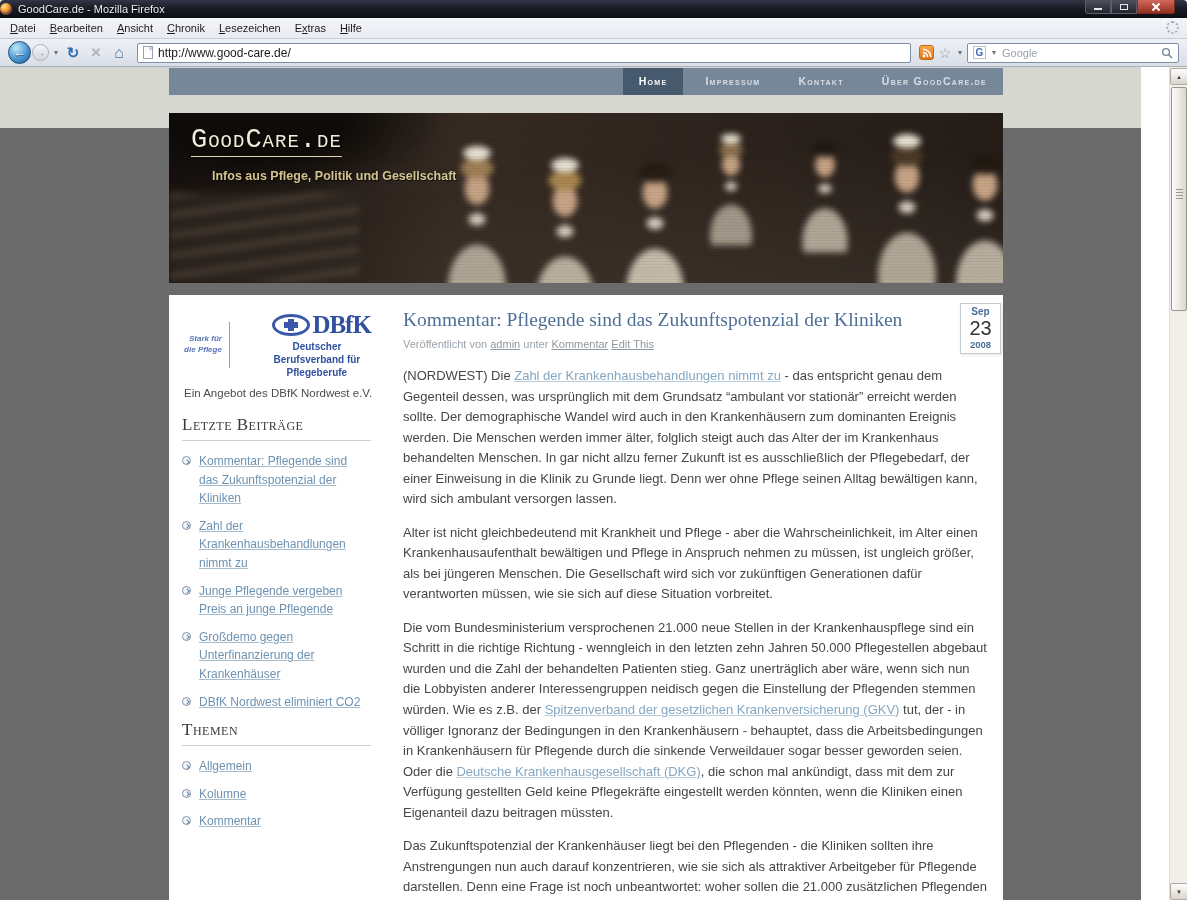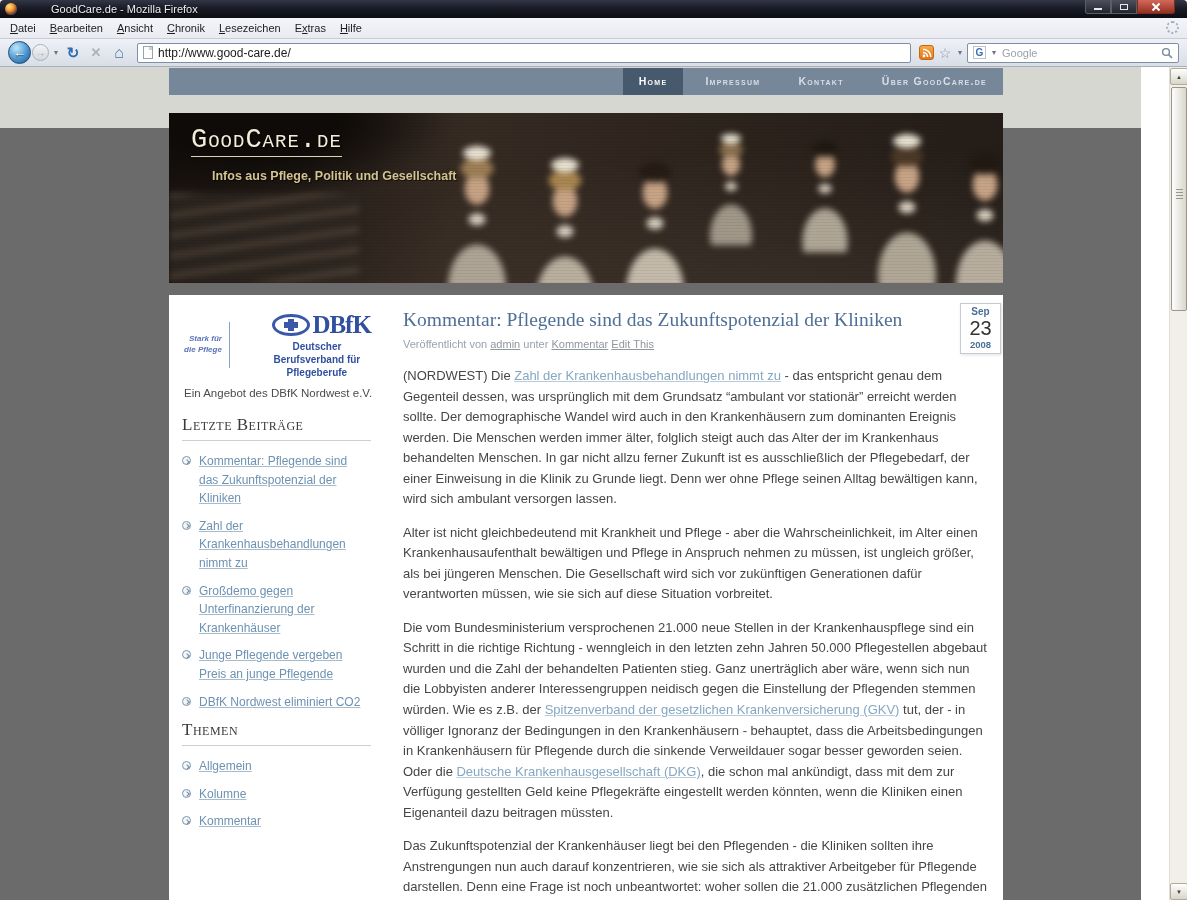--- a/index.html
+++ b/index.html
@@ -1,20 +1,20 @@
 <!DOCTYPE html>
 <html><head>
 <meta charset="utf-8">
 <style>
   * { margin:0; padding:0; box-sizing:border-box; }
   body { font-family:"Liberation Sans", sans-serif; background:#444; }
   .window { position:relative; width:1187px; height:900px; overflow:hidden; background:#fff; margin:0 auto; }
 
   
-  .titlebar { position:relative; height:18px; background:linear-gradient(180deg,#333646 0%,#1a1c26 45%,#0c0d13 100%); display:flex; align-items:center; padding-left:5px; border-radius:4px 4px 0 0;gap:28px; }
+  .titlebar { position:relative; height:18px; background:linear-gradient(180deg,#333646 0%,#1a1c26 45%,#0c0d13 100%); display:flex; align-items:center; border-radius:4px 4px 0 0; }
   .fx-icon { width:12px; height:12px; border-radius:50%; background:radial-gradient(circle at 35% 30%, #ffd27a 10%, #f08c24 45%, #a34b0e 90%); box-shadow:inset -1px -2px 2px rgba(20,40,120,.55); flex:none; }
   .title-text { color:#eceef4; font-size:11px; margin-left:6px; text-shadow:0 1px 1px #000; }
   .win-controls { position:absolute; right:12px; top:0; display:flex; }
   .wc { height:14px; border:1px solid #5a5e6c; border-top:none; background:linear-gradient(#4d505c,#23252d); display:flex; align-items:center; justify-content:center; cursor:pointer; }
   .wc.min { width:26px; border-radius:0 0 0 3px; }
   .wc.max { width:26px; }
   .wc.close { width:38px; background:linear-gradient(#d3685a,#93301f); border-color:#7c2a1c; border-radius:0 0 3px 0; }
   .glyph-min { width:8px; height:2px; background:#e8e8ee; margin-top:4px; }
   .glyph-max { width:8px; height:6px; border:1px solid #e8e8ee; }
   .glyph-close { position:relative; width:8px; height:8px; }
@@ -275,25 +275,25 @@
           <li>
               <span class="bullet-icon"></span>
               <a>Kommentar: Pflegende sind das Zukunftspotenzial der Kliniken</a>
             </li>
           <li>
               <span class="bullet-icon"></span>
               <a>Zahl der Krankenhausbehandlungen nimmt zu</a>
             </li>
           <li>
               <span class="bullet-icon"></span>
+              <a>Junge Pflegende vergeben Preis an junge Pflegende</a>
+            </li>
+          <li>
+              <span class="bullet-icon"></span>
               <a>Großdemo gegen Unterfinanzierung der Krankenhäuser</a>
-            </li>
-          <li>
-              <span class="bullet-icon"></span>
-              <a>Junge Pflegende vergeben Preis an junge Pflegende</a>
             </li>
           <li>
               <span class="bullet-icon"></span>
               <a>DBfK Nordwest eliminiert CO2</a>
             </li>
         </ul>
 
 
         <h2 class="side-heading">Themen</h2>
         <ul class="side-list">

